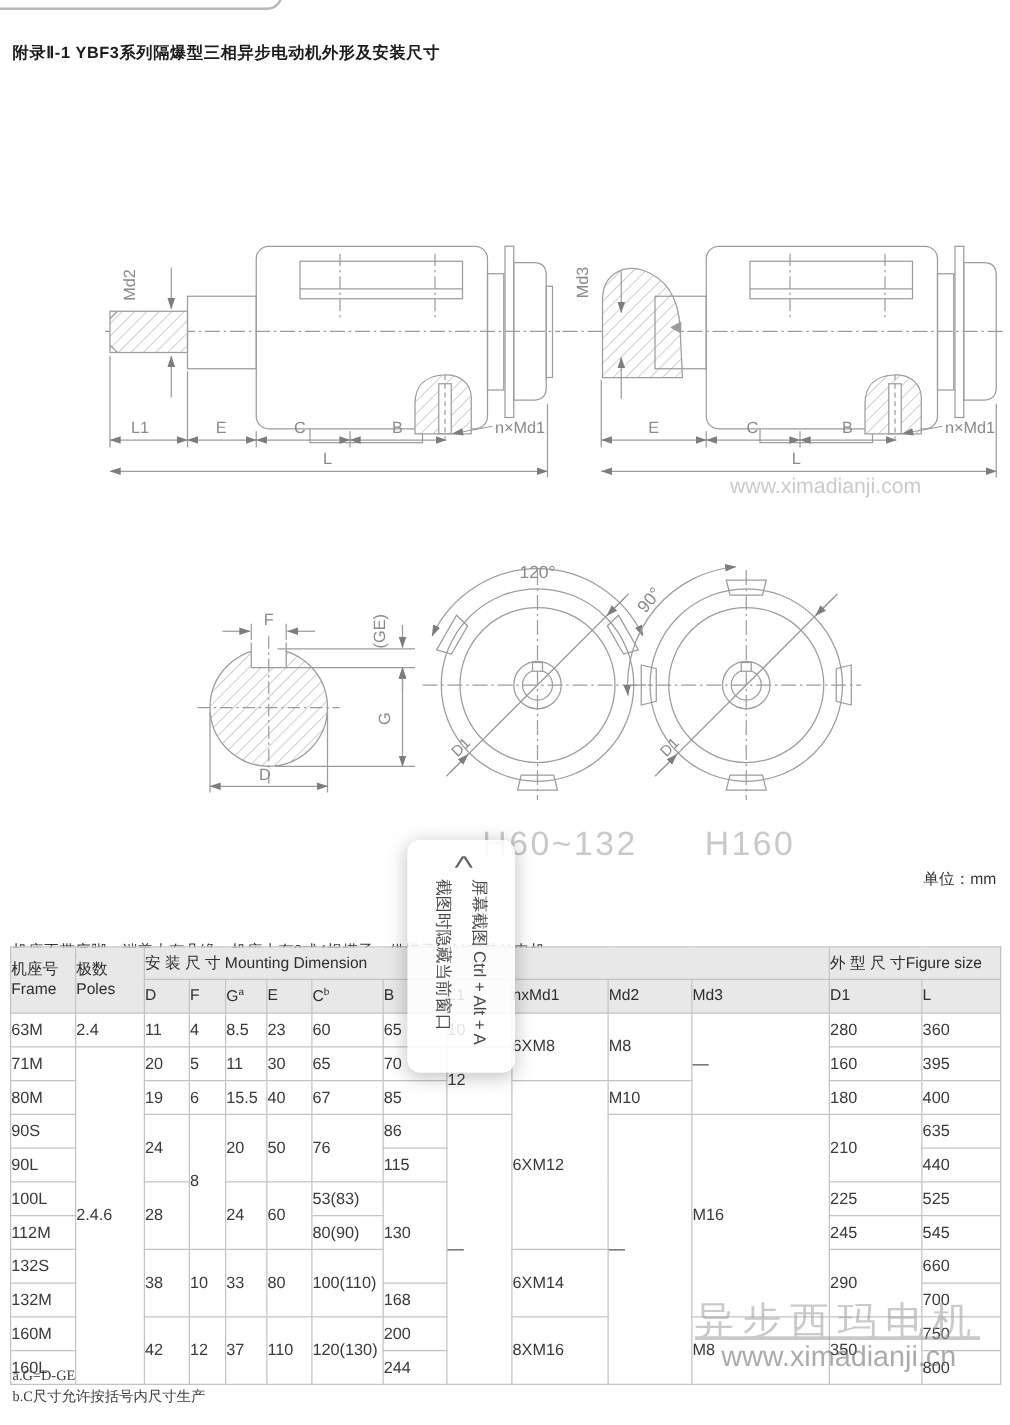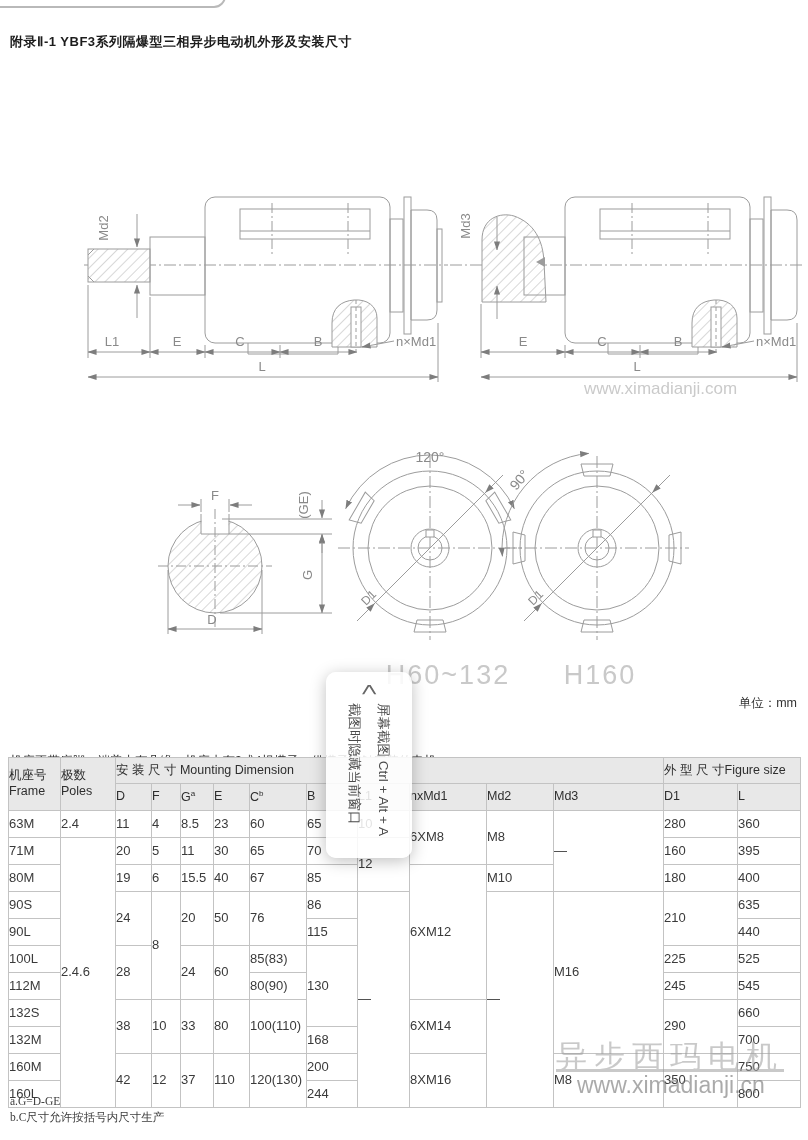--- a/index.html
+++ b/index.html
@@ -325,21 +325,21 @@
         <tr>
           <td>90L</td>
           <td>115</td>
           <td>440</td>
         </tr>
         <tr>
           <td>100L</td>
           <td rowspan="2">28</td>
           <td rowspan="2">24</td>
           <td rowspan="2">60</td>
-          <td>85(83)</td>
+          <td>53(83)</td>
           <td rowspan="3">130</td>
           <td>225</td>
           <td>525</td>
         </tr>
         <tr>
           <td>112M</td>
           <td>80(90)</td>
           <td>245</td>
           <td>545</td>
         </tr>

